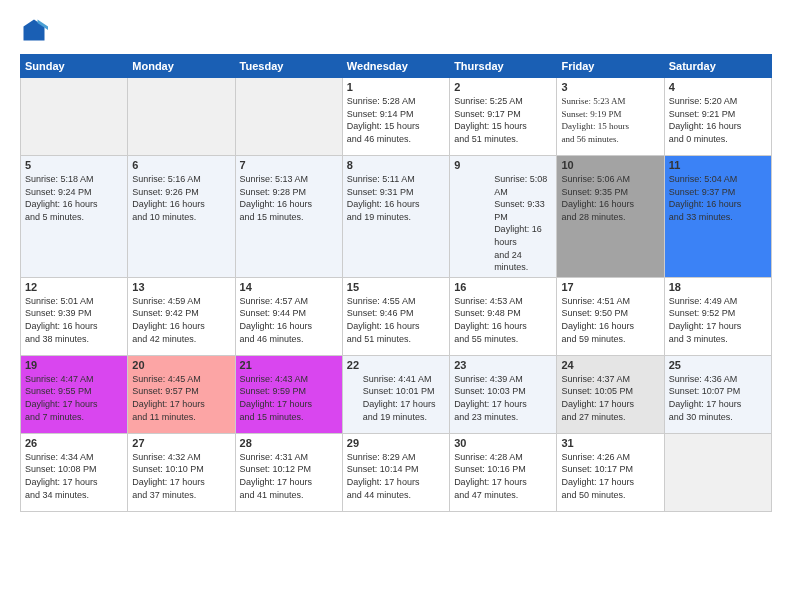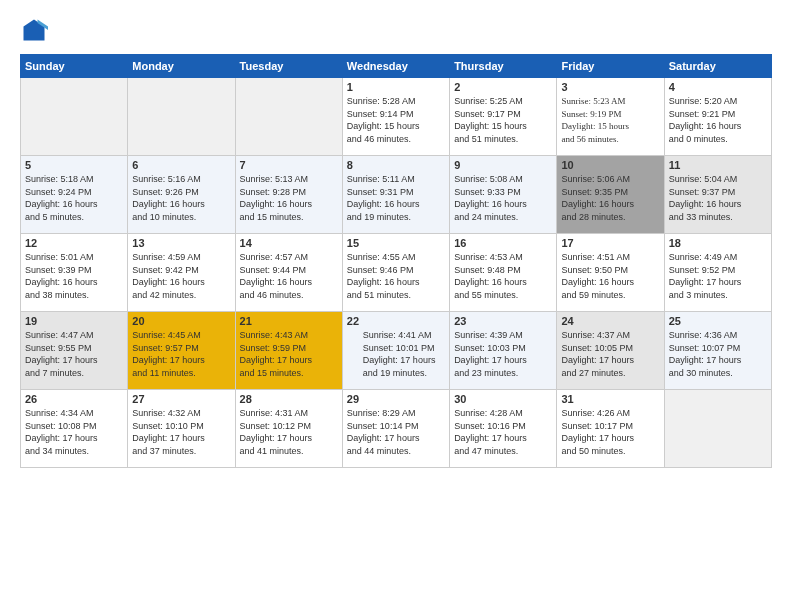--- a/index.html
+++ b/index.html
@@ -182,33 +182,33 @@
           </td>
           <td style="background: rgb(240, 244, 250);">
             <div class="day-num">8</div>
             <div class="day-info" style="white-space: pre-line;">Sunrise: 5:11 AM
 Sunset: 9:31 PM
 Daylight: 16 hours
 and 19 minutes.</div>
           </td>
           <td style="background: rgb(240, 244, 250);">
             <div class="day-num">9</div>
-            <div class="day-info" style="white-space: pre-line;">Sunrise: 5:08 AM
+            <div class="day-info" style="white-space: pre-line; margin-left: 40px;">Sunrise: 5:08 AM
 Sunset: 9:33 PM
 Daylight: 16 hours
 and 24 minutes.</div>
           </td>
           <td style="background: #a3a3a3;">
             <div class="day-num">10</div>
             <div class="day-info" style="white-space: pre-line;">Sunrise: 5:06 AM
 Sunset: 9:35 PM
 Daylight: 16 hours
 and 28 minutes.</div>
           </td>
-          <td style="background: #e5e5e5;">
+          <td style="background: #3b82f6;">
             <div class="day-num">11</div>
             <div class="day-info" style="white-space: pre-line;">Sunrise: 5:04 AM
 Sunset: 9:37 PM
 Daylight: 16 hours
 and 33 minutes.</div>
           </td>
         </tr>
         <tr>
           <td>
             <div class="day-num">12</div>
@@ -254,35 +254,35 @@
           </td>
           <td>
             <div class="day-num">18</div>
             <div class="day-info" style="white-space: pre-line;">Sunrise: 4:49 AM
 Sunset: 9:52 PM
 Daylight: 17 hours
 and 3 minutes.</div>
           </td>
         </tr>
         <tr>
-          <td style="background: #e5e5e5;">
+          <td style="background: #d946ef;">
             <div class="day-num">19</div>
             <div class="day-info" style="white-space: pre-line;">Sunrise: 4:47 AM
 Sunset: 9:55 PM
 Daylight: 17 hours
 and 7 minutes.</div>
           </td>
-          <td style="background: #eab308;">
+          <td style="background: #fca5a5;">
             <div class="day-num">20</div>
             <div class="day-info" style="white-space: pre-line;">Sunrise: 4:45 AM
 Sunset: 9:57 PM
 Daylight: 17 hours
 and 11 minutes.</div>
           </td>
-          <td style="background: #eab308;">
+          <td style="background: #d946ef;">
             <div class="day-num">21</div>
             <div class="day-info" style="white-space: pre-line;">Sunrise: 4:43 AM
 Sunset: 9:59 PM
 Daylight: 17 hours
 and 15 minutes.</div>
           </td>
           <td style="background: rgb(240, 244, 250);">
             <div class="day-num">22</div>
             <div class="day-info" style="white-space: pre-line; margin-left: 16px;">Sunrise: 4:41 AM
 Sunset: 10:01 PM

